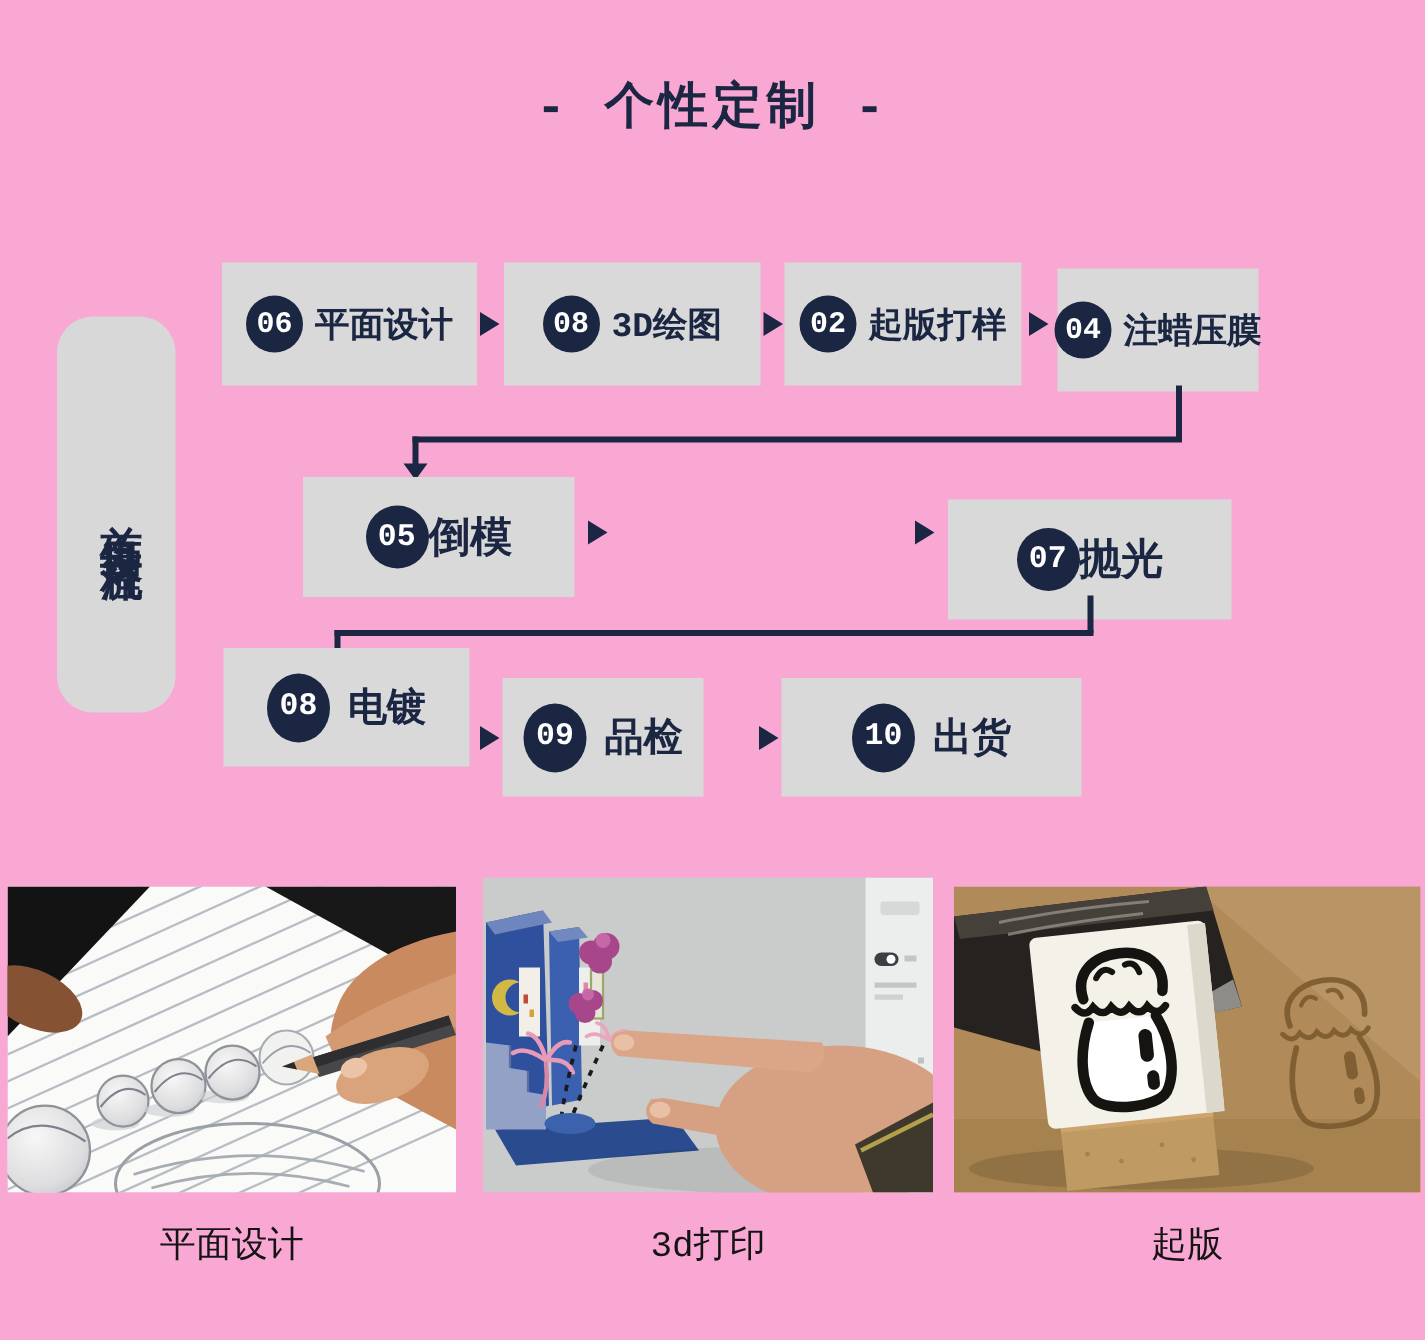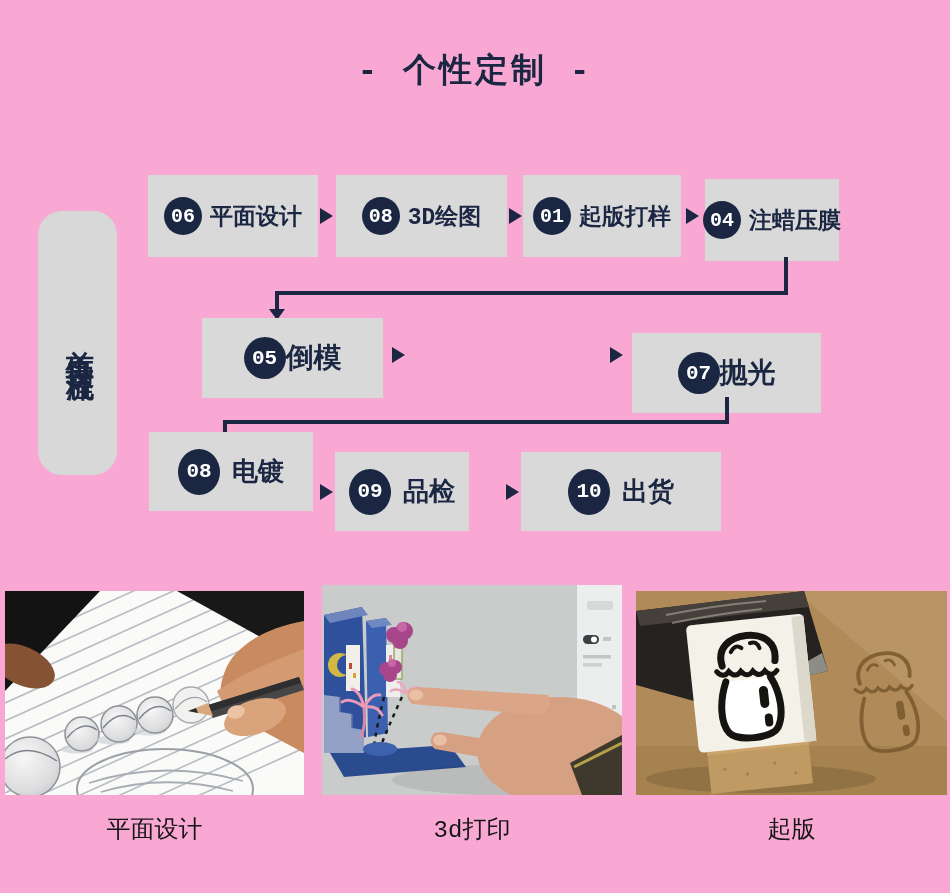--- a/index.html
+++ b/index.html
@@ -68,21 +68,21 @@
     <span class="num">06</span>
     <span class="lbl">平面设计</span>
   </div>
   <i class="arr" style="left:320px;top:208px"></i>
   <div class="step r1" style="left:336px;top:175px;width:171px">
     <span class="num">08</span>
     <span class="lbl">3D绘图</span>
   </div>
   <i class="arr" style="left:509px;top:208px"></i>
   <div class="step r1" style="left:523px;top:175px;width:158px">
-    <span class="num">01</span>
+    <span class="num">02</span>
     <span class="lbl">起版打样</span>
   </div>
   <i class="arr" style="left:686px;top:208px"></i>
   <div class="step r1" style="left:705px;top:179px;width:134px">
     <span class="num">04</span>
     <span class="lbl">注蜡压膜</span>
   </div>
 
   <div class="cl" style="left:784px;top:257px;width:4px;height:36px"></div>
   <div class="cl" style="left:275px;top:291px;width:513px;height:4px"></div>

